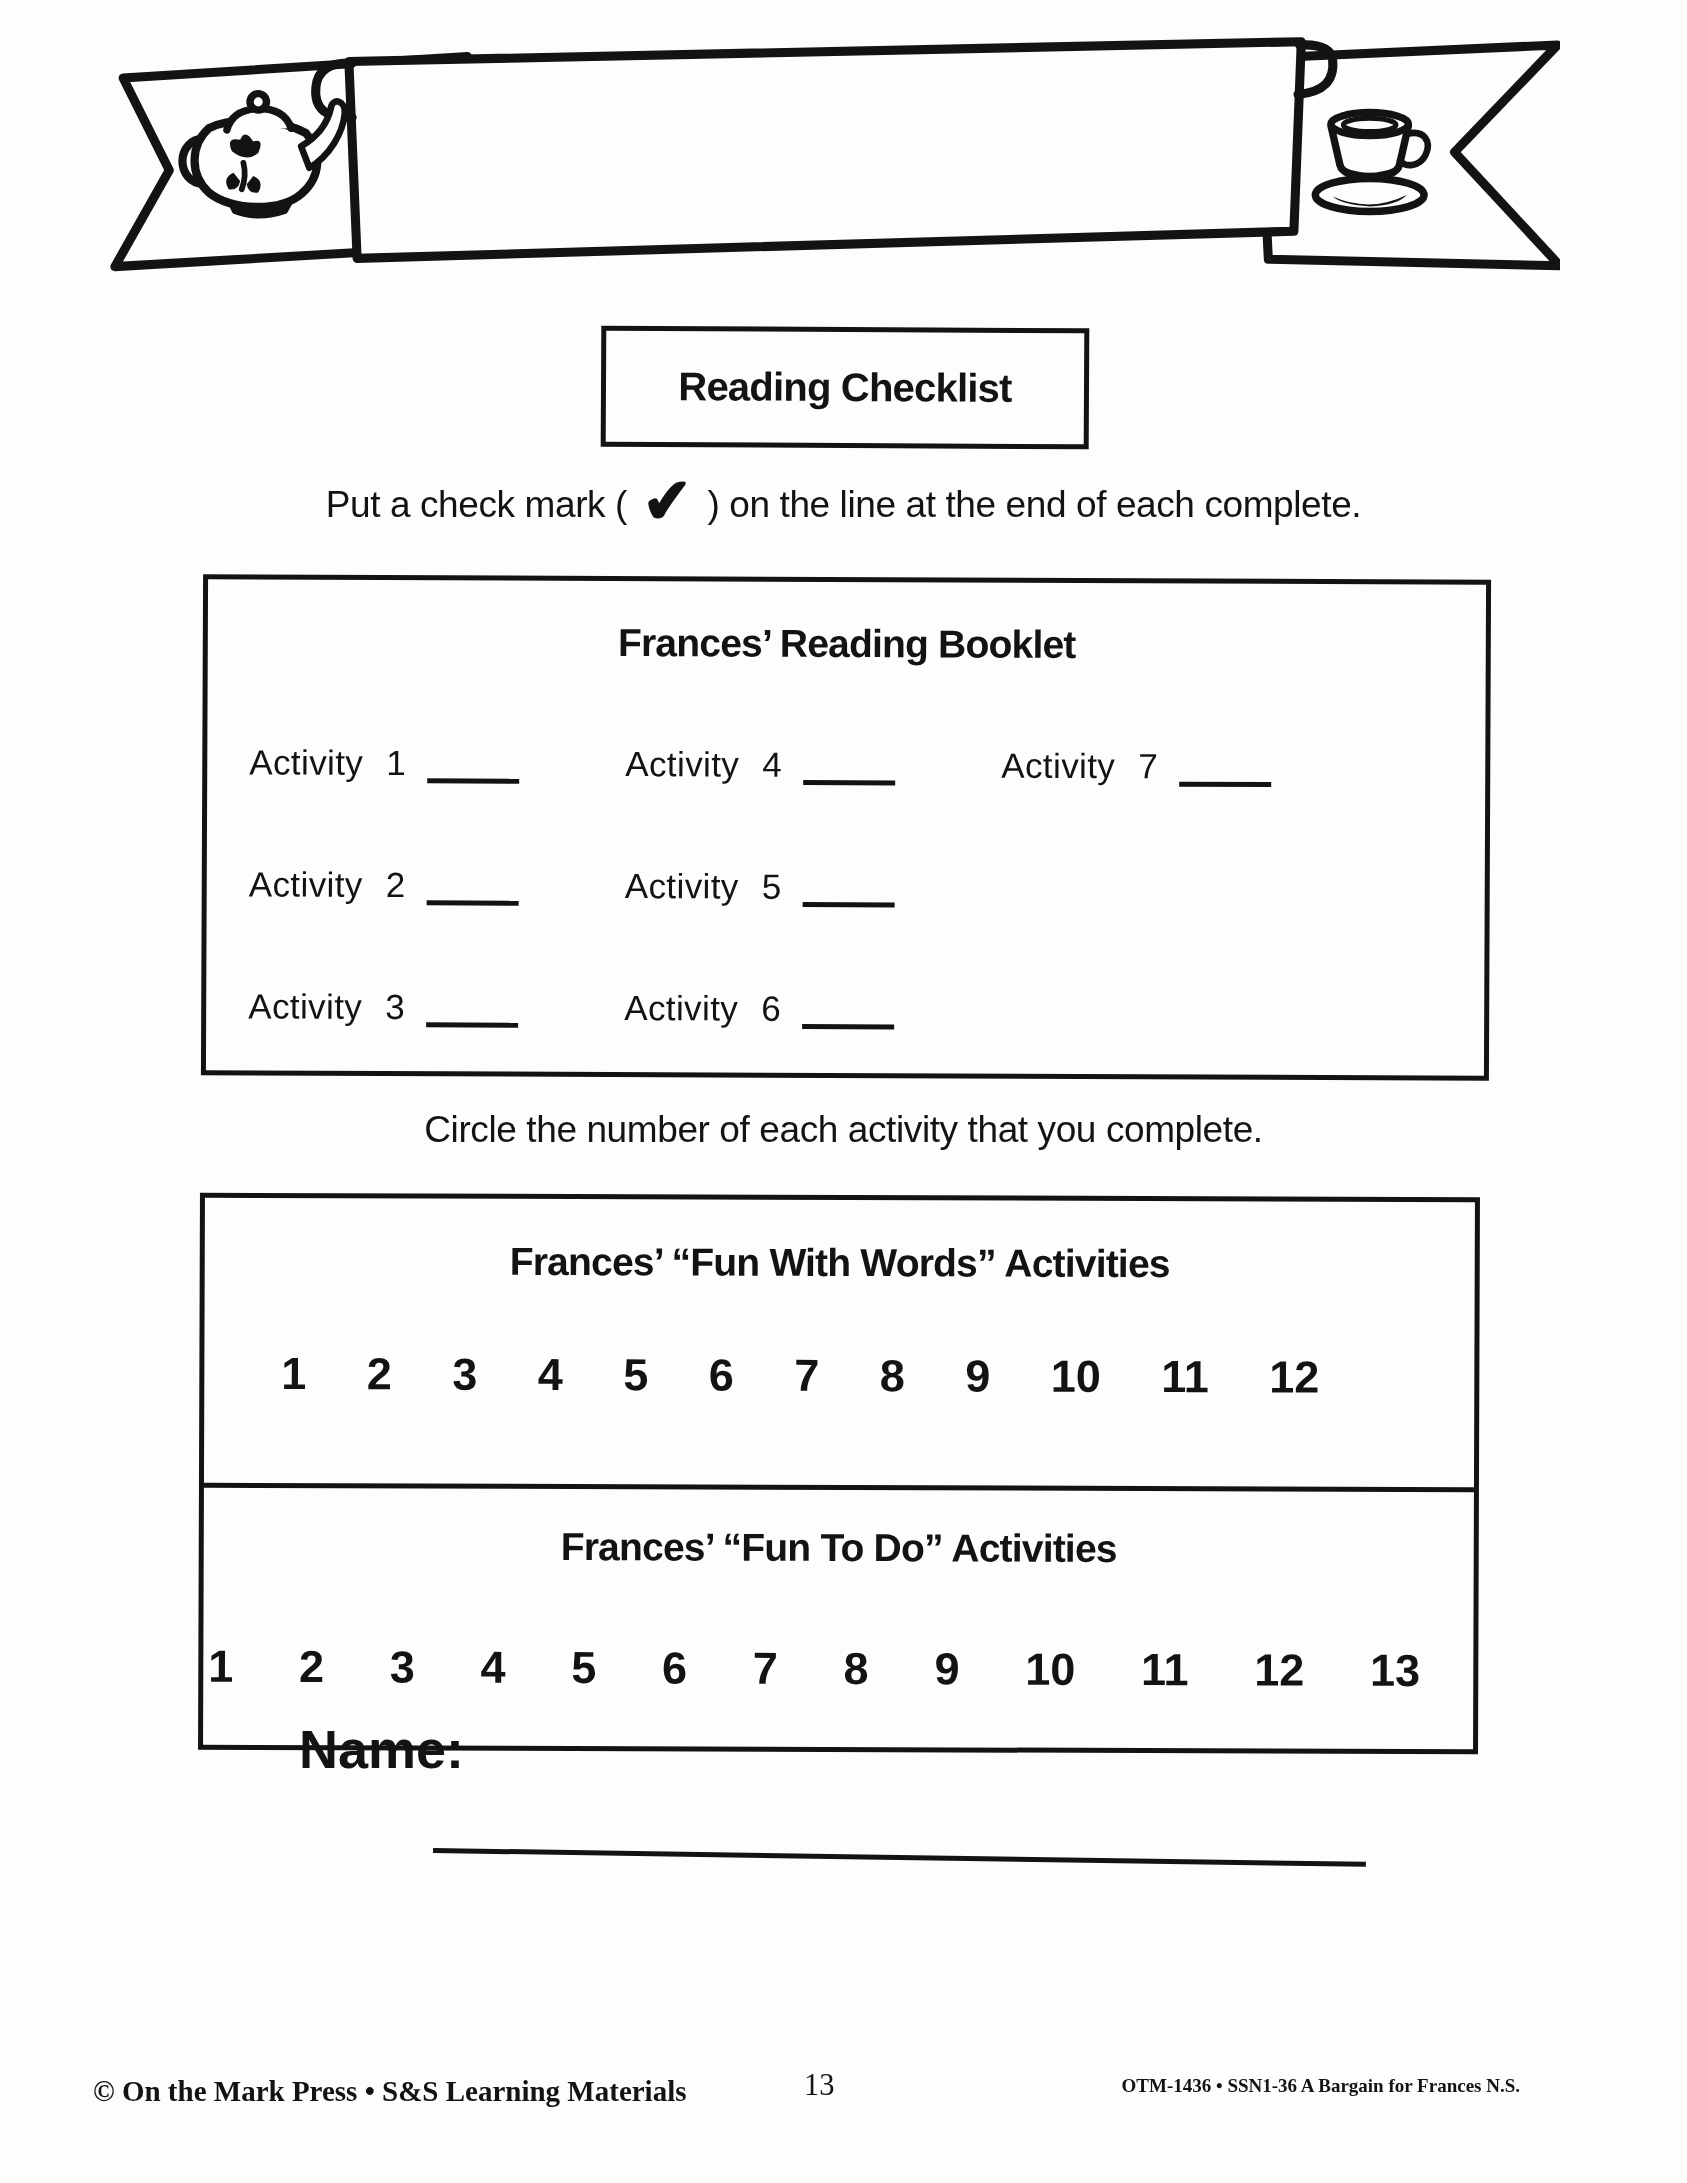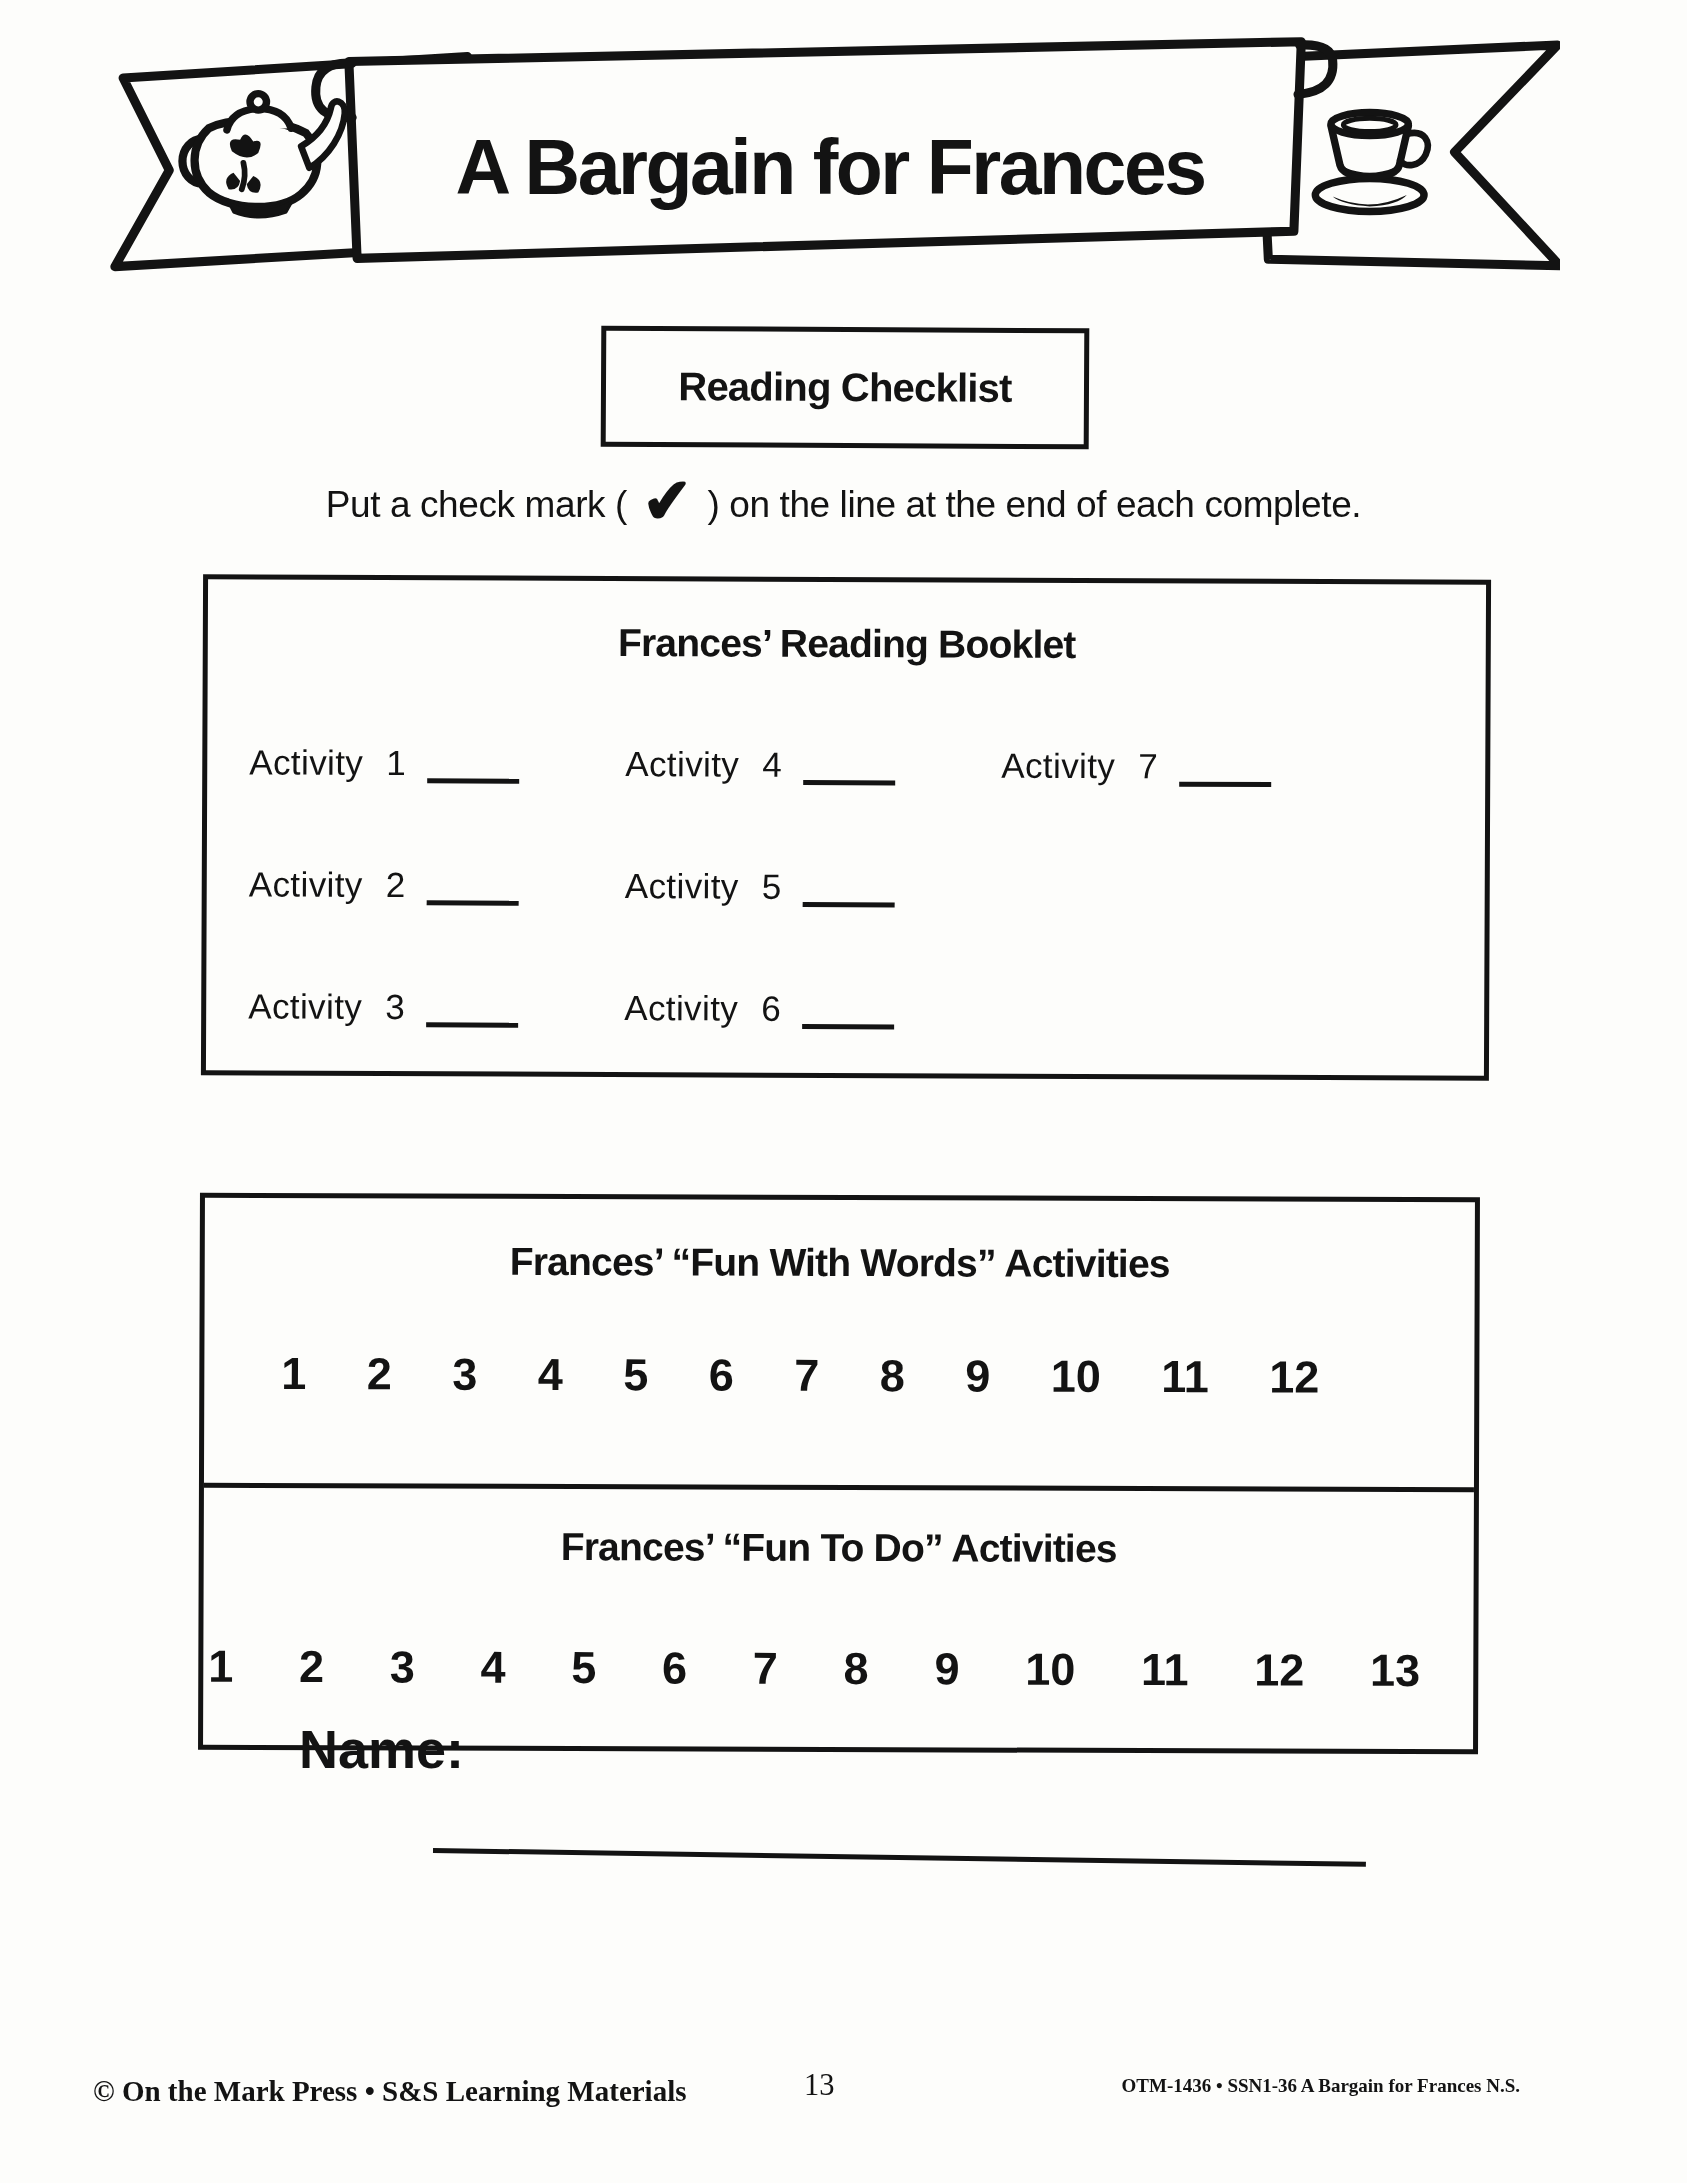--- a/index.html
+++ b/index.html
@@ -123,21 +123,20 @@
       <g transform="translate(1462,70)">
         <ellipse cx="73" cy="124" rx="66" ry="20" fill="#fdfdfb" stroke-width="9"></ellipse>
         <path d="M 28,126 Q 73,146 118,124 Q 108,136 73,138 Q 40,136 28,126 Z" fill="#131313" stroke="none"></path>
         <path d="M 26,40 L 37,88 Q 41,102 73,102 Q 105,102 109,88 L 120,40 Q 73,52 26,40 Z" fill="#fdfdfb" stroke-width="9"></path>
         <path d="M 41,90 Q 73,104 105,90 Q 100,100 73,101 Q 46,100 41,90 Z" fill="#131313" stroke="none"></path>
         <path d="M 118,50 C 140,44 148,60 141,75 C 134,90 115,91 110,82" stroke-width="8"></path>
         <ellipse cx="73" cy="38" rx="47" ry="14" fill="#fdfdfb" stroke-width="9"></ellipse>
         <ellipse cx="73" cy="39" rx="32" ry="8" stroke-width="6"></ellipse>
       </g>
     </svg>
-    <div class="banner-title">A Bargain for Frances</div>
   </div>
 
   <div class="checklist-box">
     <span class="hd">Reading Checklist</span>
   </div>
 
   <div class="instr instr-check">
     <span>Put a check mark ( </span><span class="checkmark">✔</span><span> ) on the line at the end of each complete.</span>
   </div>
 
@@ -162,20 +161,21 @@
       </div>
         <div class="act">
         <span>Activity</span><span class="act-num">6</span><span class="blank"></span>
       </div>
         <div class="act">
         <span>Activity</span><span class="act-num">7</span><span class="blank"></span>
       </div>
       </div>
   </div>
 
+  <div class="instr instr-circle">Circle the number of each activity that you complete.</div>
 
   <div class="fun-box">
     <div class="fun-sec1">
       <div class="box-title">Frances’ “Fun With Words” Activities</div>
       <div class="numbers numbers-1">
 
       <span class="num">1</span>
           <span class="num">2</span>
           <span class="num">3</span>
           <span class="num">4</span>

